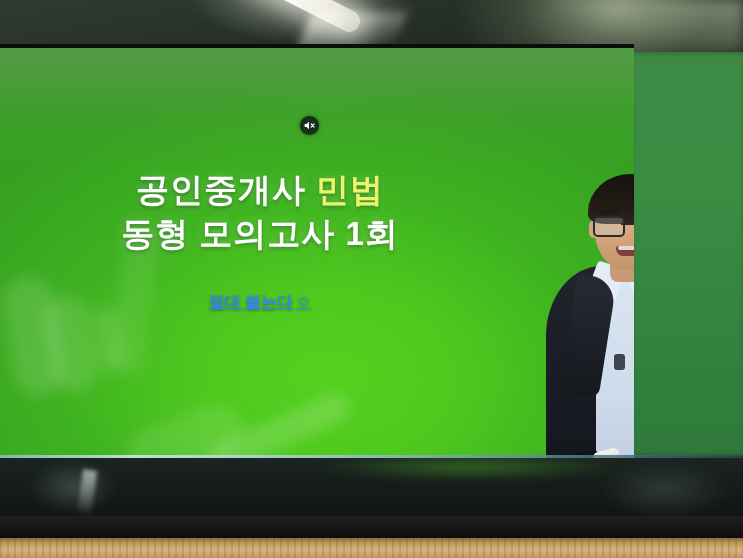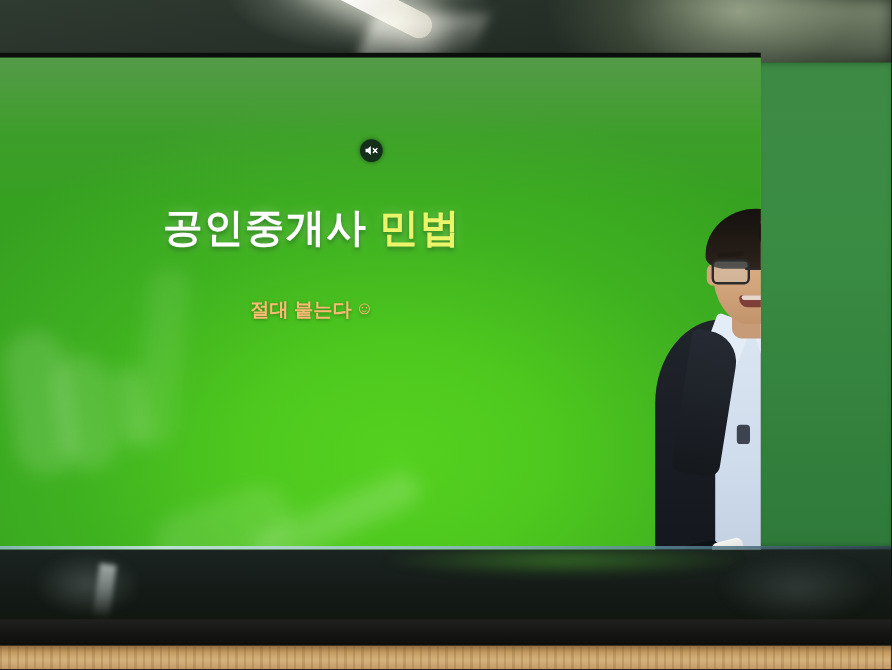--- a/index.html
+++ b/index.html
@@ -92,23 +92,24 @@
   }
   .title-line{
     font-size:33px;font-weight:bold;color:#ffffff;
     letter-spacing:1px;line-height:1.32;
     text-shadow:0 2px 4px rgba(0,60,0,.45),0 0 10px rgba(255,255,255,.28);
     white-space:nowrap;
   }
   .title-accent{color:#ecf56a;}
   .sub-wrap{margin-top:37px;}
   .sub-line{
-    font-size:16px;font-weight:bold;color:#fdba74;
+    font-size:16px;font-weight:bold;color:#3b82f6;
     line-height:1.25;
     text-shadow:0 1px 3px rgba(0,60,0,.45);
+    text-decoration:underline;
   }
   .sub-emoji{font-size:15px;vertical-align:1px;margin-left:3px;}
   .presenter-name{
     margin-top:20px;
     font-size:17px;font-weight:bold;color:#ffffff;
     text-shadow:0 1px 3px rgba(0,60,0,.45);
   }
 
   
   .presenter{position:absolute;left:540px;top:112px;width:175px;height:348px;}
@@ -270,20 +271,21 @@
         <path d="M2 6.2h2.3L7.4 3.4v9.2L4.3 9.8H2z" fill="#ffffff"></path>
         <path d="M10 6l3.6 4M13.6 6L10 10" stroke="#ffffff" stroke-width="1.5" stroke-linecap="round" fill="none"></path>
       </svg>
     </div>
 
     <div class="slide-text">
       <div class="title-line">
         <span>공인중개사</span>
         <span class="title-accent">민법</span>
       </div>
+      <div class="title-line">동형 모의고사 1회</div>
 
       <div class="sub-wrap">
         <div class="sub-line">
           <span>절대 붙는다</span><span class="sub-emoji">☺</span>
         </div>
       </div>
     </div>
 
     <div class="presenter" style="left:540px;top:112px;">
       <div class="p-body"></div>

